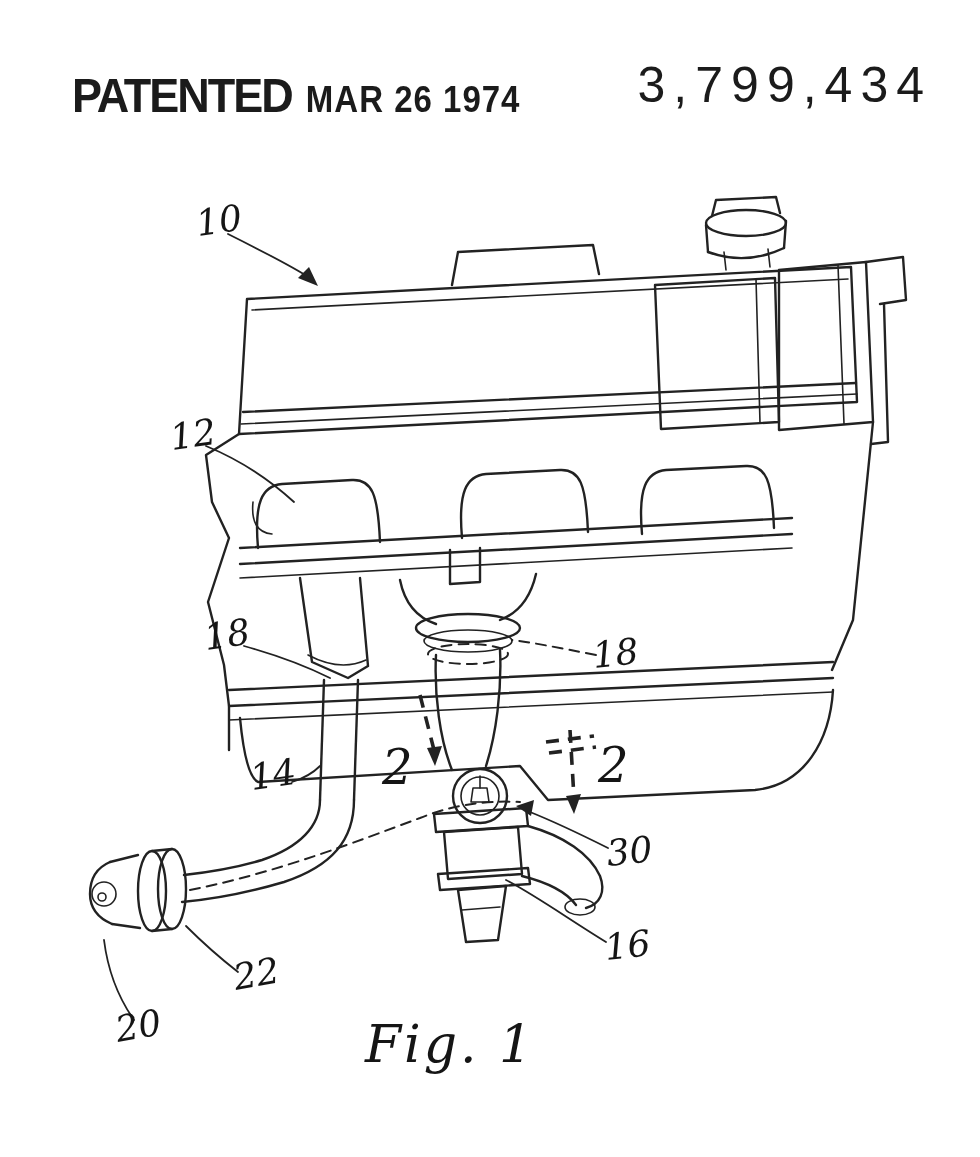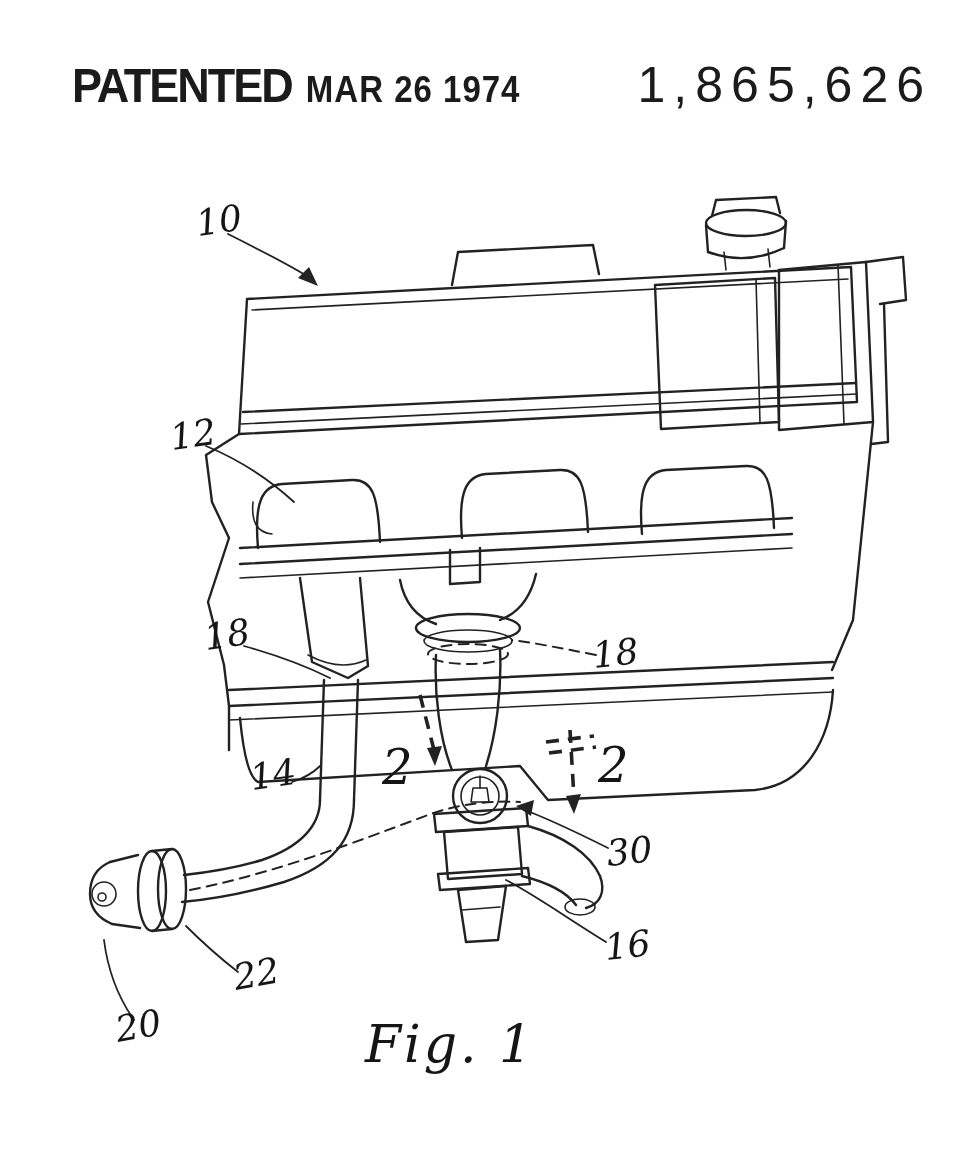--- a/index.html
+++ b/index.html
@@ -5,21 +5,21 @@
   html,body { margin:0; padding:0; }
   body {
     width:980px; height:1157px;
     background:#ffffff;
     position:relative;
     overflow:hidden;
     font-family:"Liberation Sans", sans-serif;
     color:#1b1b1b;
   }
   .header-patented {
-    position:absolute; left:72px; top:62px;
+    position:absolute; left:72px; top:72px;
     display:flex; align-items:baseline; gap:14px;
     white-space:nowrap;
   }
   .patented-label {
     font-size:45px; font-weight:bold; letter-spacing:-2px;
     transform:scaleY(1.08); transform-origin:left bottom;
   }
   .patent-date {
     font-size:33px; font-weight:bold; letter-spacing:1px;
     transform:scaleY(1.12); transform-origin:left bottom;
@@ -47,21 +47,21 @@
   }
 </style>
 </head>
 <body>
 
 <header>
   <div class="header-patented">
     <span class="patented-label">PATENTED</span>
     <span class="patent-date">MAR 26 1974</span>
   </div>
-  <div class="patent-number">1,865,626</div>
+  <div class="patent-number">3,799,434</div>
 </header>
 
 <svg class="drawing" width="980" height="1007" viewBox="0 0 980 1007" xmlns="http://www.w3.org/2000/svg">
 
   <g>
     <path class="ln" d="M452,135 L458,102 L593,95 L599,124"></path>
     <path class="ln" d="M247,149 L851,117 L857,252 L239,284 Z"></path>
     <path class="thin" d="M252,160 L848,129"></path>
     <path class="ln" d="M243,262 L856,233"></path>
     <path class="thin" d="M241,274 L857,244"></path>

